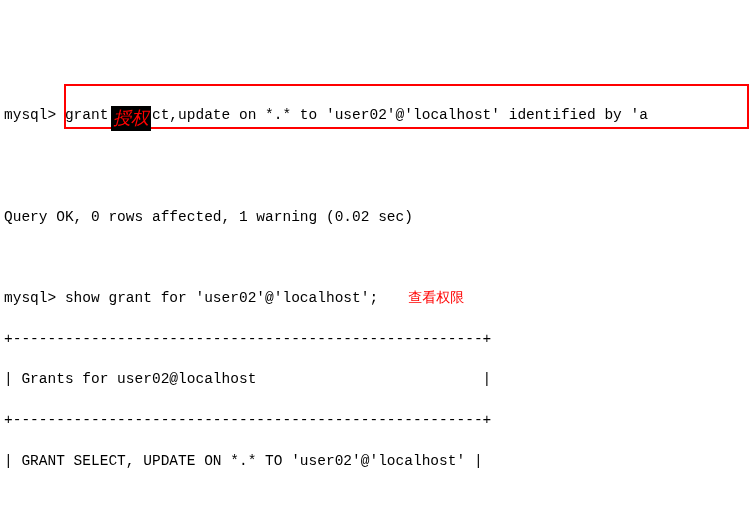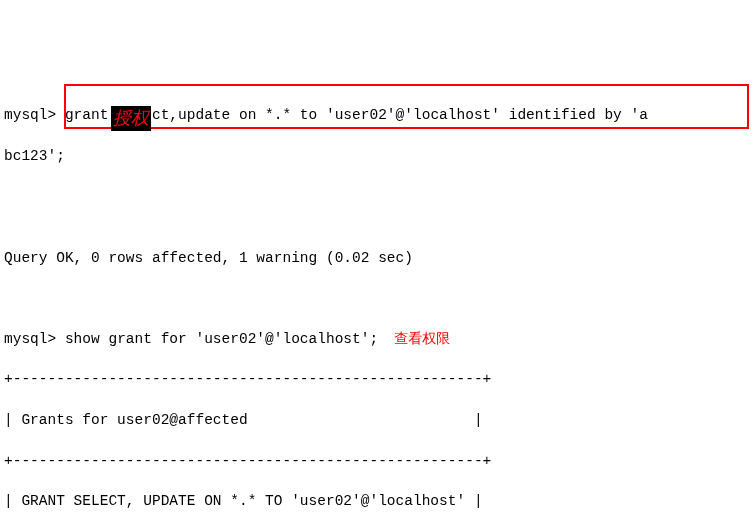--- a/index.html
+++ b/index.html
@@ -40,39 +40,38 @@
     top: 21px;
     left: 107px;
     color: #ff0000;
     font-family: "Microsoft YaHei", SimSun, sans-serif;
     font-size: 18px;
     background: #000000;
     padding: 0 2px;
     font-style: italic;
   }
   .ann-show {
-    margin-left: 16px;
+    margin-left: 30px;
   }
 </style>
 </head>
 <body>
 
 
 
 <div class="wrap1">
 <span class="line"><span>mysql&gt;</span> <span>grant select,update on *.* to 'user02'@'localhost' identified by 'a</span></span>
-<span class="line"><span>bc123';</span></span>
 <div class="box-grant"></div>
 <div class="ann-grant">授权</div>
 </div>
 <span class="line">Query OK, 0 rows affected, 1 warning (0.02 sec)</span>
 <span class="line"> </span>
 <span class="line"><span>mysql&gt;</span> <span>show grant for 'user02'@'localhost';</span><span class="ann ann-show">查看权限</span></span>
 <span class="line">+------------------------------------------------------+</span>
-<span class="line">| Grants for user02@affected                          |</span>
+<span class="line">| Grants for user02@localhost                          |</span>
 <span class="line">+------------------------------------------------------+</span>
 <span class="line">| GRANT SELECT, UPDATE ON *.* TO 'user02'@'localhost' |</span>
 
 
 
 
 
 
 
 

